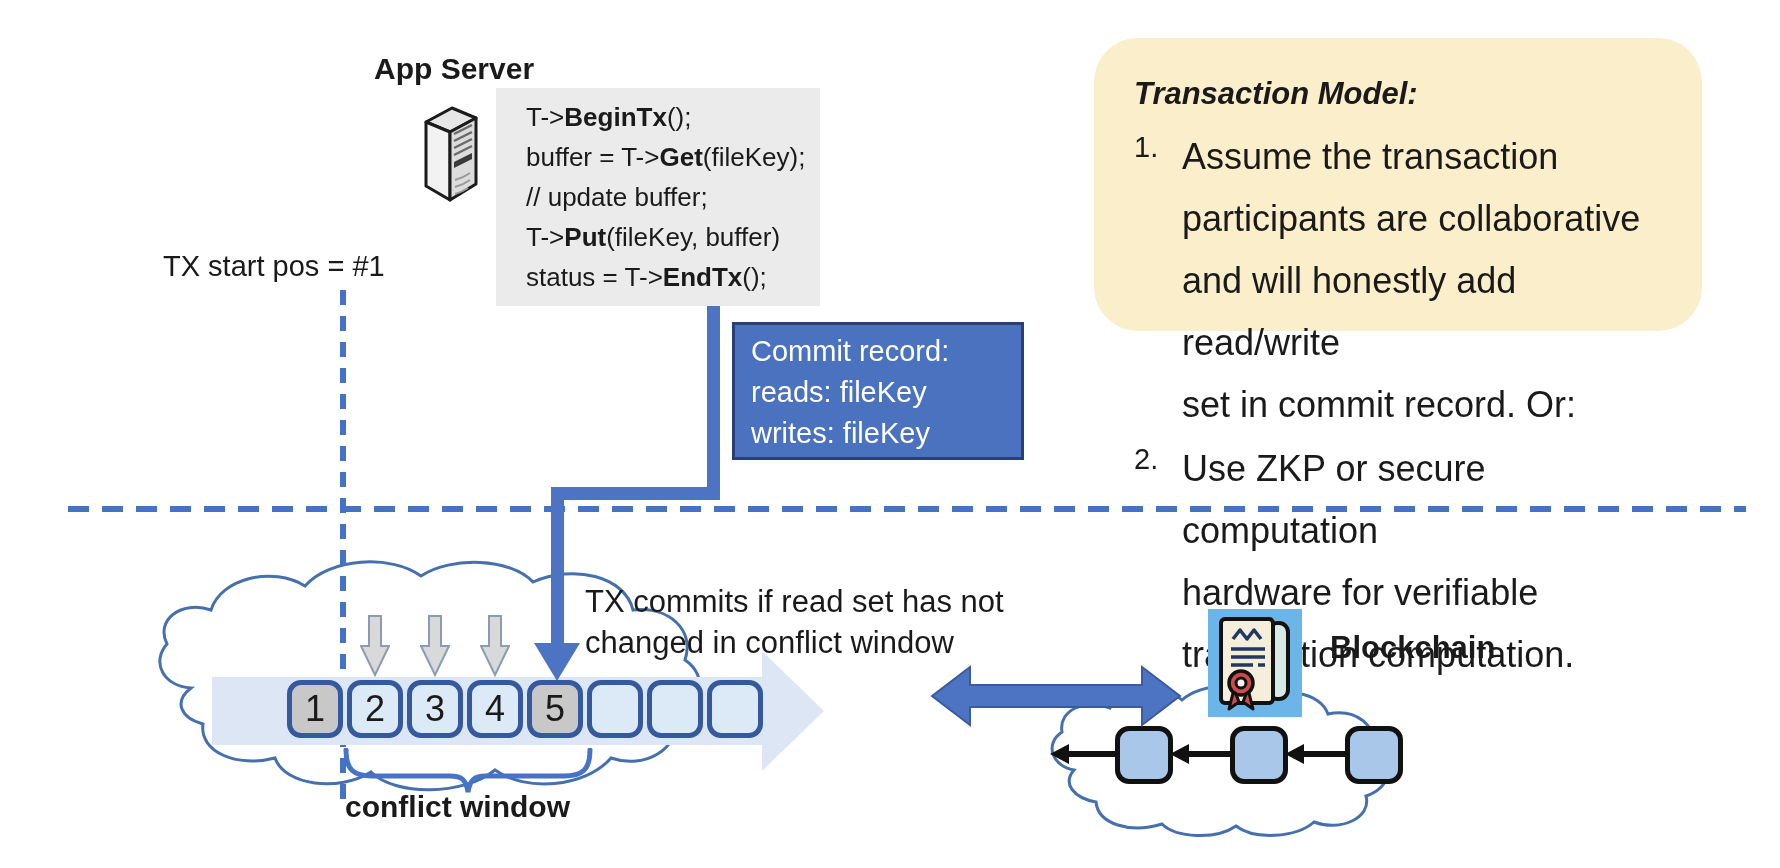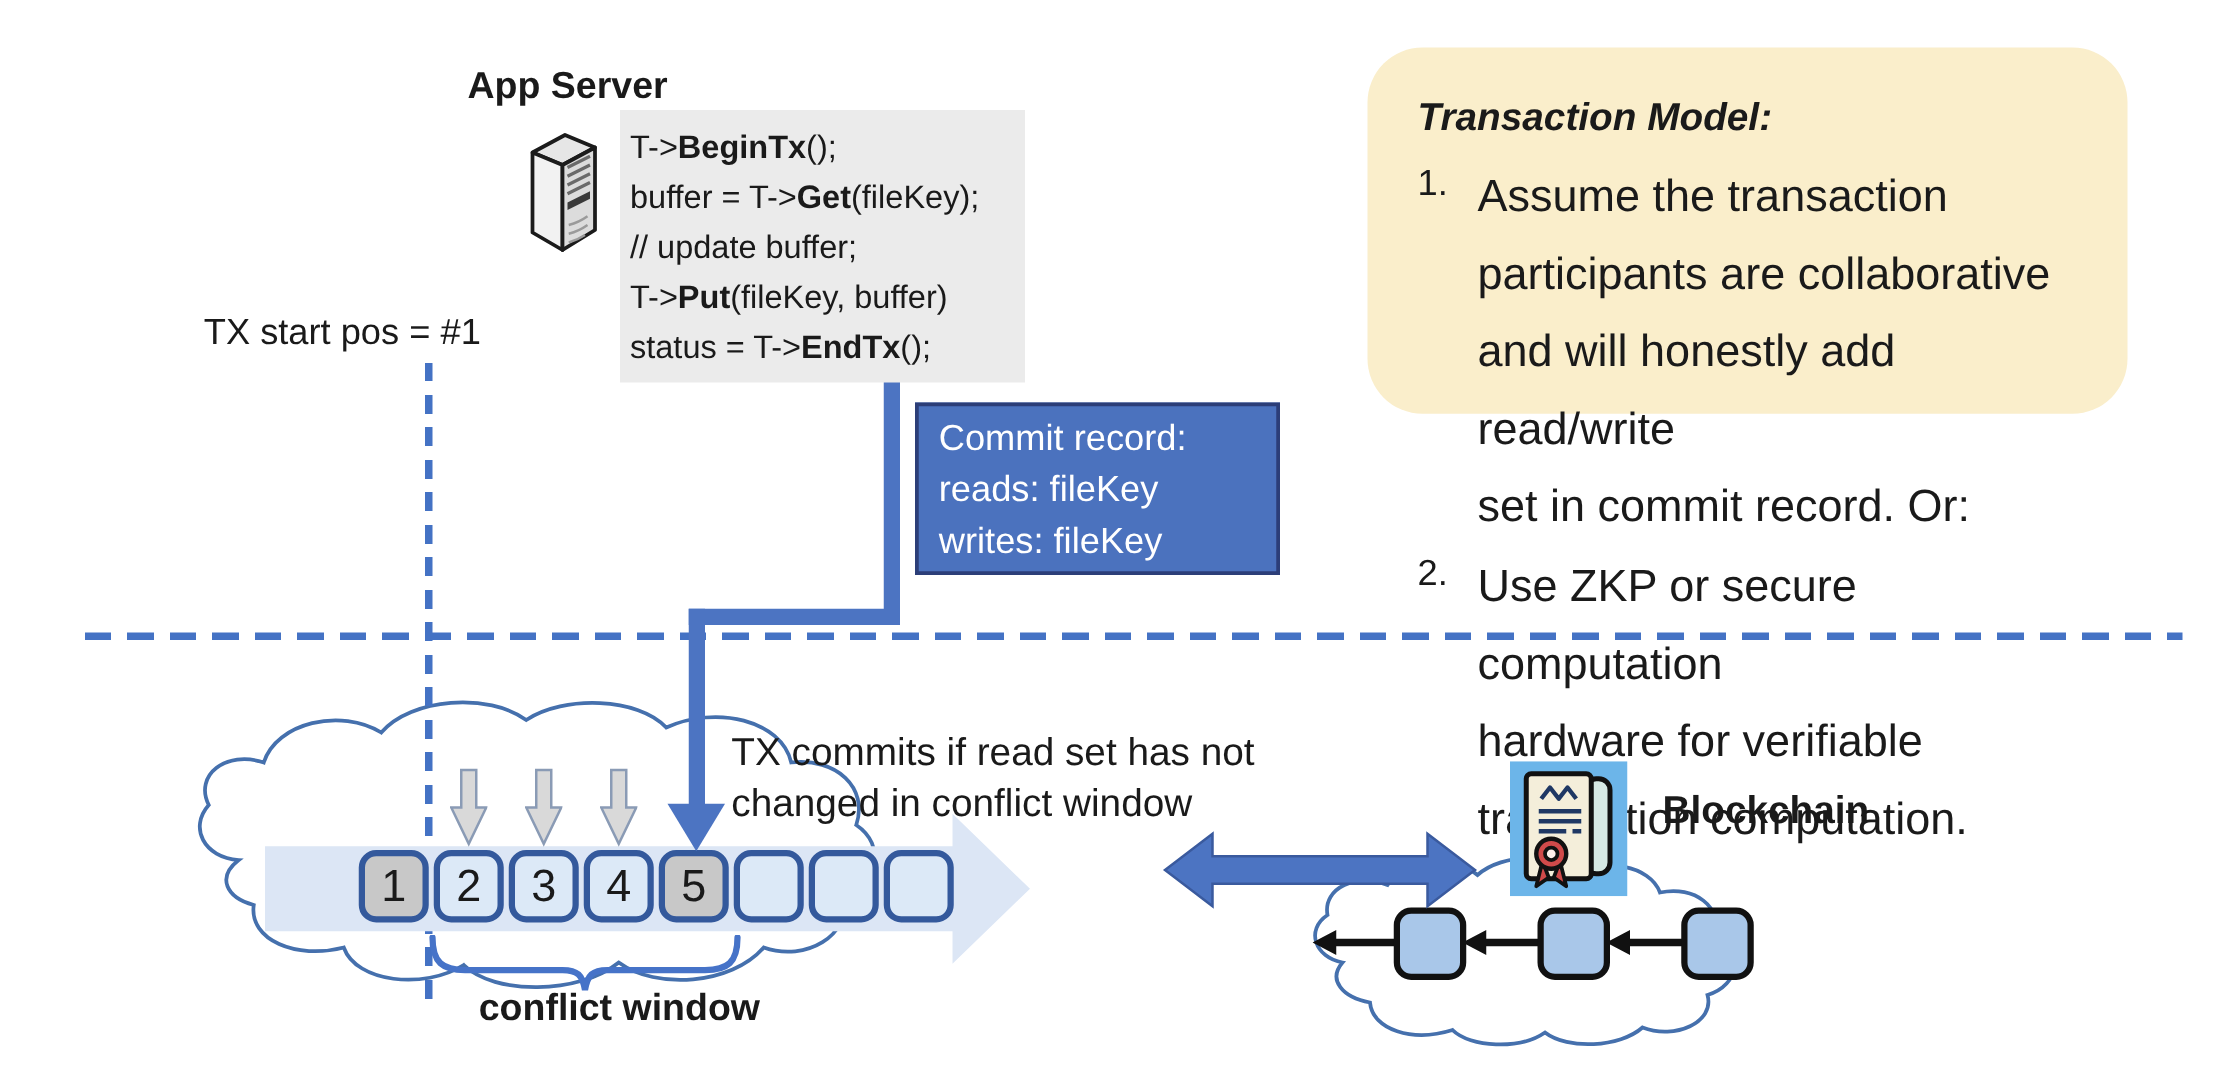--- a/index.html
+++ b/index.html
@@ -5,26 +5,26 @@
   html,body{margin:0;padding:0;background:#fff;}
   #stage{position:relative;width:1780px;height:868px;background:#ffffff;overflow:hidden;
          font-family:"Liberation Sans",sans-serif;color:#1a1a1a;}
   .abs{position:absolute;}
 
   
   .app-server-label{left:374px;top:52px;font-size:30px;font-weight:bold;}
   .tx-start-label{left:163px;top:250px;font-size:29px;}
   .updates-label{left:355px;top:518px;font-size:29px;line-height:43px;white-space:pre-line;z-index:6;}
   .commit-note{left:585px;top:581px;font-size:31px;line-height:41px;white-space:pre-line;z-index:6;}
-  .conflict-label{left:345px;top:790px;font-size:30px;font-weight:bold;z-index:6;margin-left:38px;}
+  .conflict-label{left:345px;top:790px;font-size:30px;font-weight:bold;z-index:6;}
   .blockchain-label{left:1330px;top:630px;font-size:31px;font-weight:bold;z-index:6;}
 
   
   .code-box{left:496px;top:88px;width:324px;height:218px;background:#ebebeb;
-            padding:9px 8px;box-sizing:border-box;z-index:5;}
+            padding:9px 30px;box-sizing:border-box;z-index:5;}
   .code-line{font-size:26px;line-height:40px;white-space:nowrap;}
   .code-line b{font-weight:bold;}
 
   
   .commit-box{left:732px;top:322px;width:292px;height:138px;background:#4b72be;
               border:3px solid #2c3e78;box-sizing:border-box;color:#ffffff;
               padding:6px 16px;z-index:5;}
   .commit-box div{font-size:29px;line-height:41px;}
 
   

